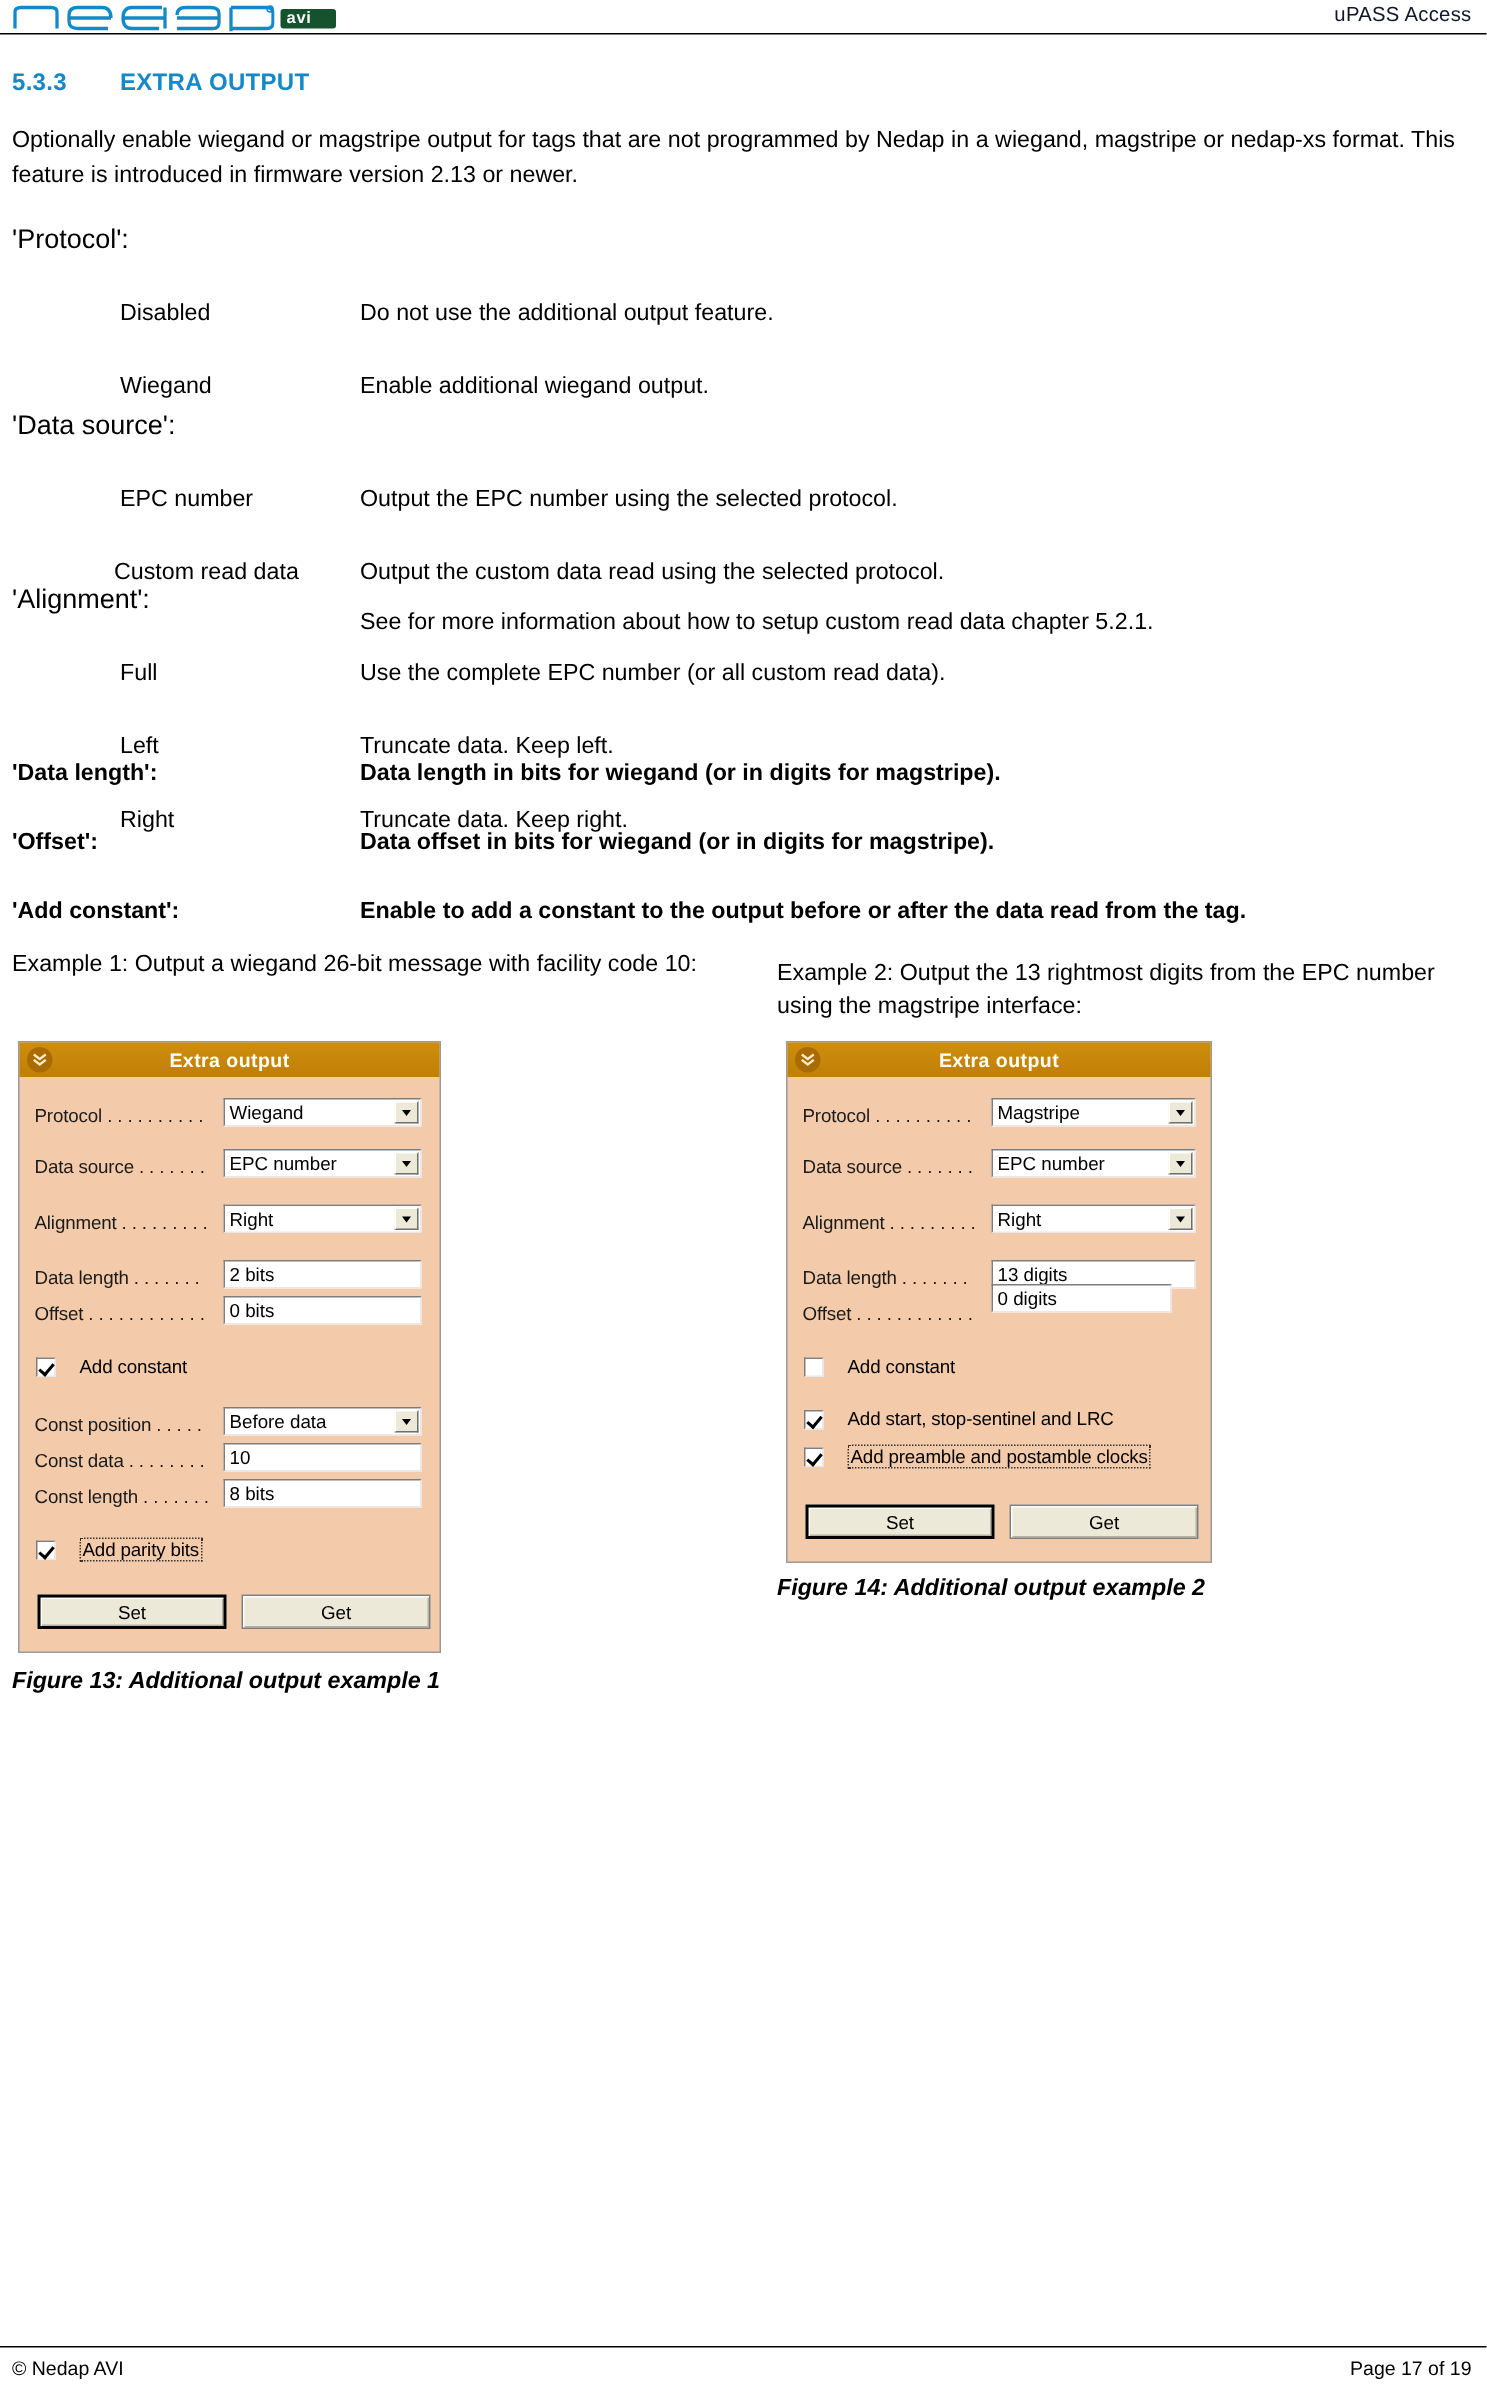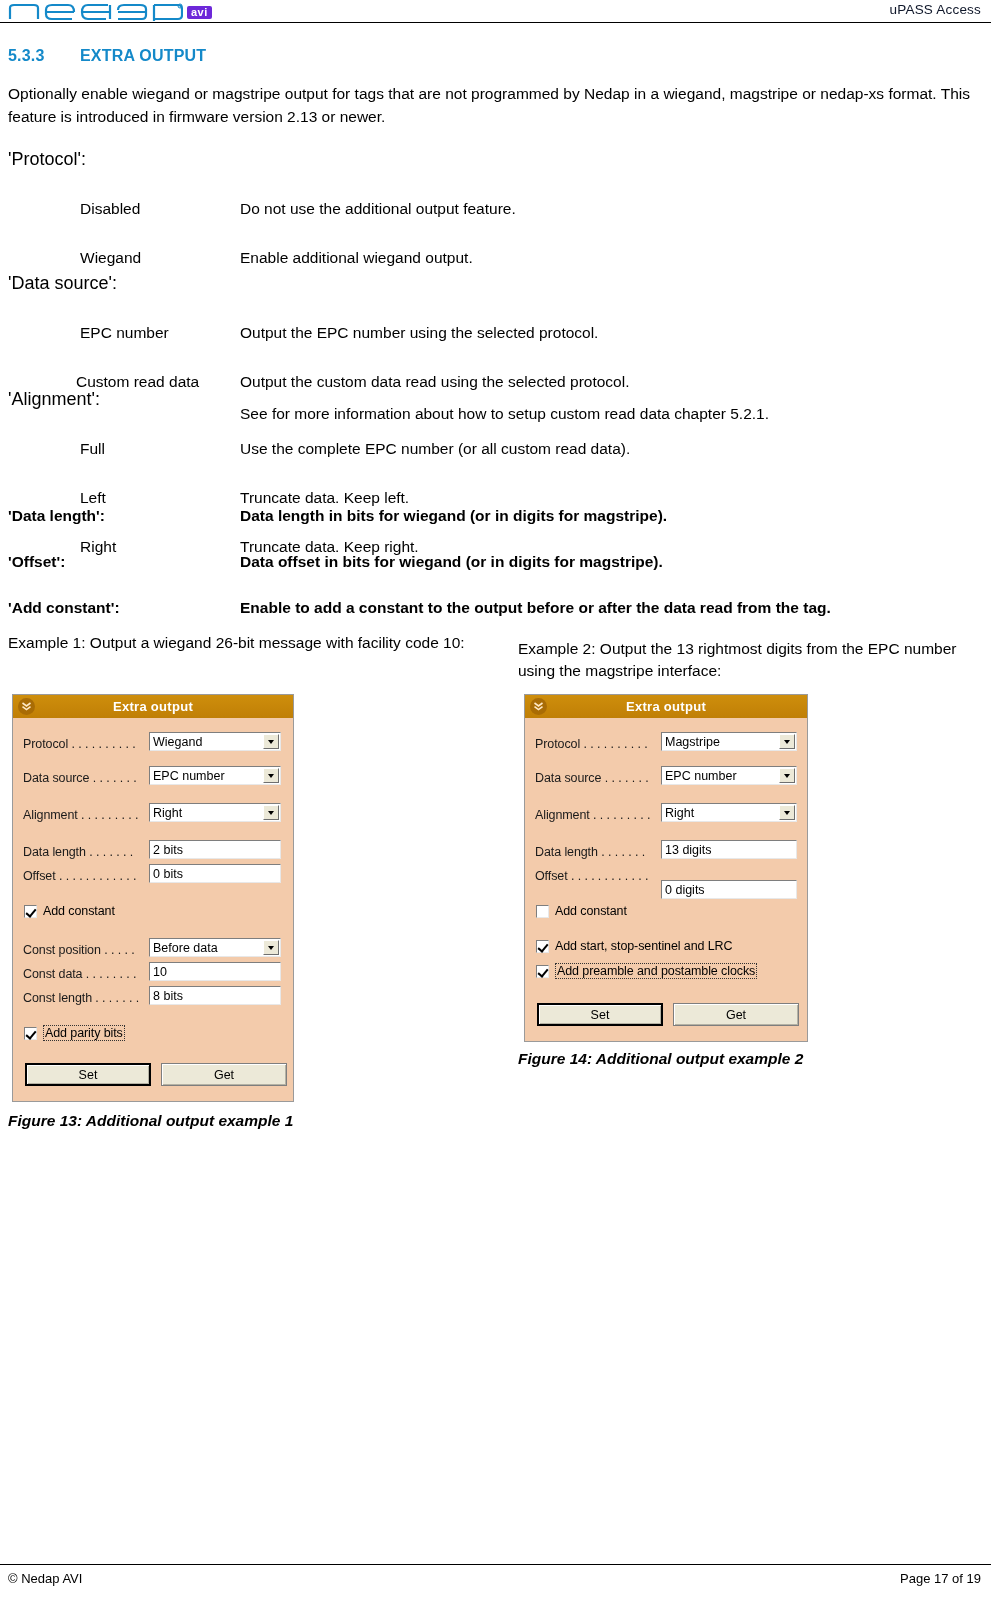--- a/index.html
+++ b/index.html
@@ -25,26 +25,26 @@
     position: absolute;
     left: 8px; top: 1px;
     display: flex;
     align-items: flex-end;
     gap: 4px;
   }
   .logo-word {
     display: block;
   }
   .logo-avi {
-    background: #6d28d9;
+    background: #14532d;
     color: #ffffff;
     font-weight: bold;
     font-size: 11px;
     letter-spacing: 0.5px;
-    padding: 1px 4px 1px 4px;
+    padding: 1px 16px 1px 4px;
     border-radius: 2px;
     line-height: 11px;
     position: relative;
     top: -2px;
   }
   .header-title {
     position: absolute;
     right: 10px; top: 2px;
     font-size: 13.5px;
     color: #0f172a;
@@ -211,21 +211,21 @@
     width: 0; height: 0;
     border-left: 3.5px solid transparent;
     border-right: 3.5px solid transparent;
     border-top: 4px solid #000000;
   }
 
   .checkbox-row {
     position: absolute;
     display: flex;
     align-items: center;
-    gap: 6px;
+    gap: 16px;
   }
   .cb-box {
     width: 13px; height: 13px;
     background: #ffffff;
     border-top: 1px solid #7E7E7E;
     border-left: 1px solid #7E7E7E;
     border-right: 1px solid #E8E8E8;
     border-bottom: 1px solid #E8E8E8;
     box-sizing: border-box;
     position: relative;
@@ -503,21 +503,21 @@
     <div class="field-row" style="left:10px; top:124px;">
       <span class="field-label">Data length . . . . . . .</span>
     </div>
     <div class="control" style="left:136px; top:122px; width:136px;">
       <span class="val">13 digits</span>
     </div>
 
     <div class="field-row" style="left:10px; top:148px;">
       <span class="field-label">Offset . . . . . . . . . . . .</span>
     </div>
-    <div class="control" style="left:136px; top:162px; width:136px;">
+    <div class="control" style="left:136px; top:138px; width:120px;">
       <span class="val">0 digits</span>
     </div>
 
     <div class="checkbox-row" style="left:11px; top:186px;">
       <span class="cb-box"></span>
       <span class="cb-label">Add constant</span>
     </div>
 
     <div class="checkbox-row" style="left:11px; top:221px;">
       <span class="cb-box checked"></span>

